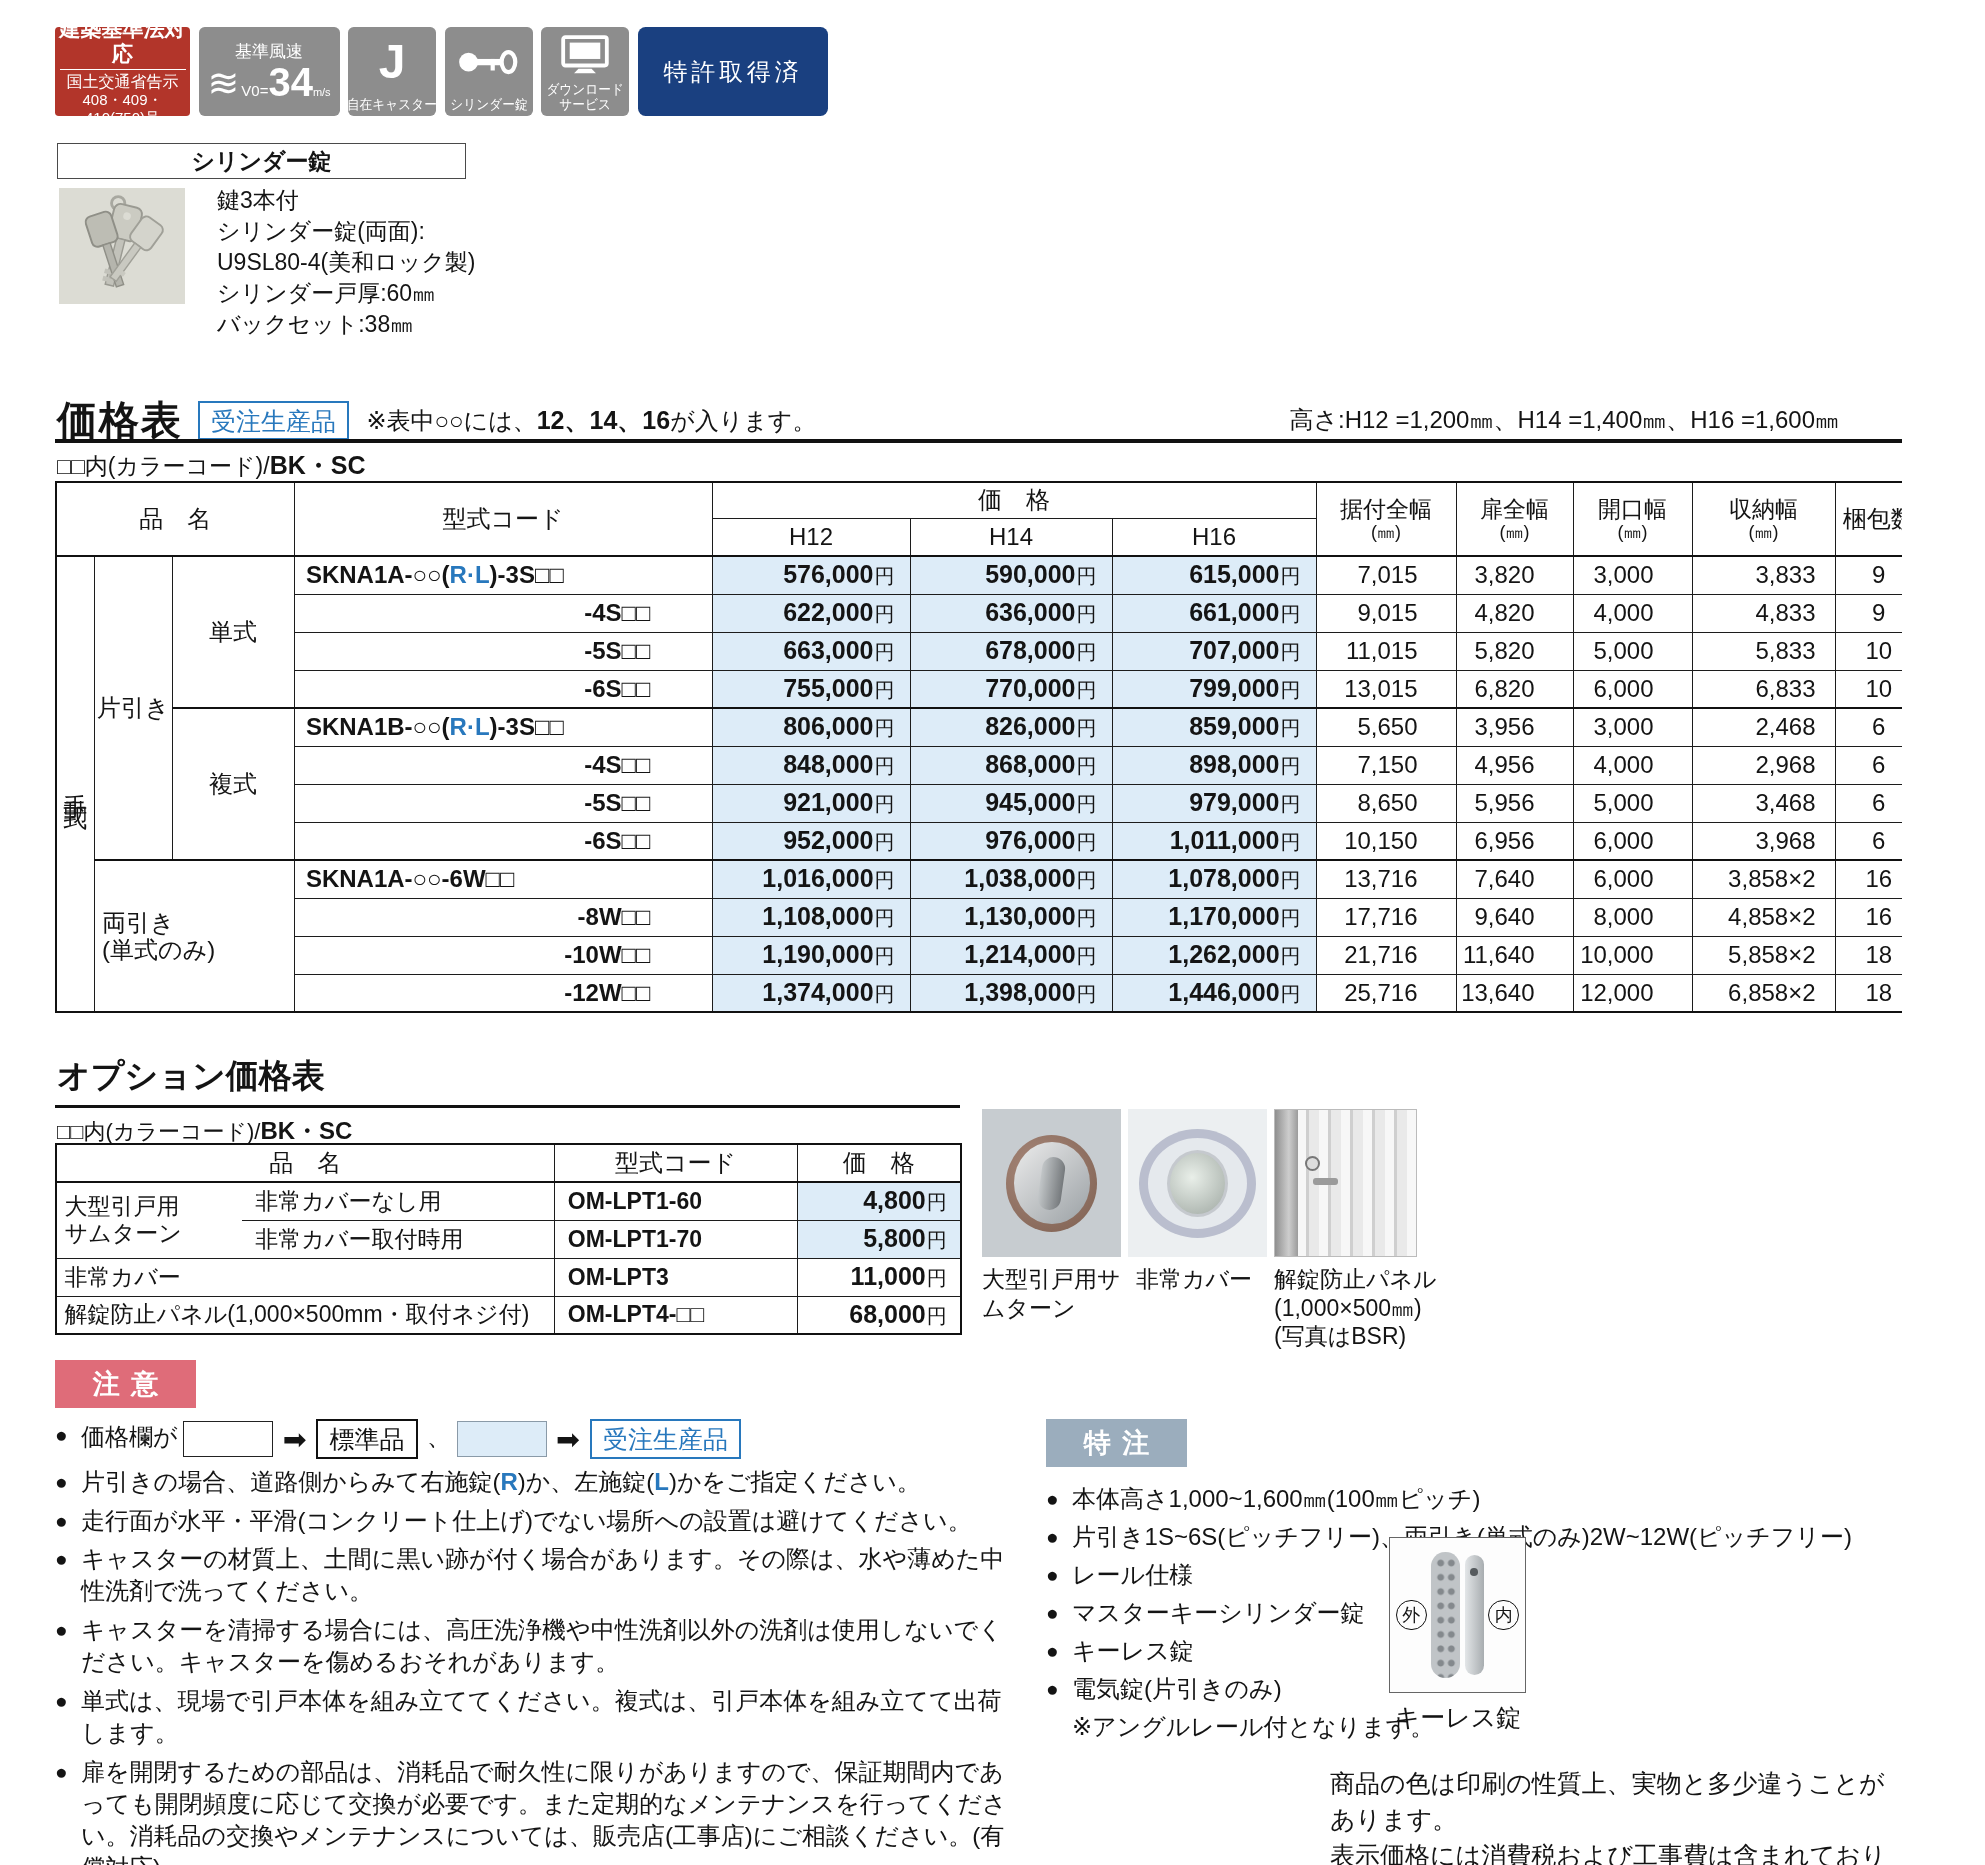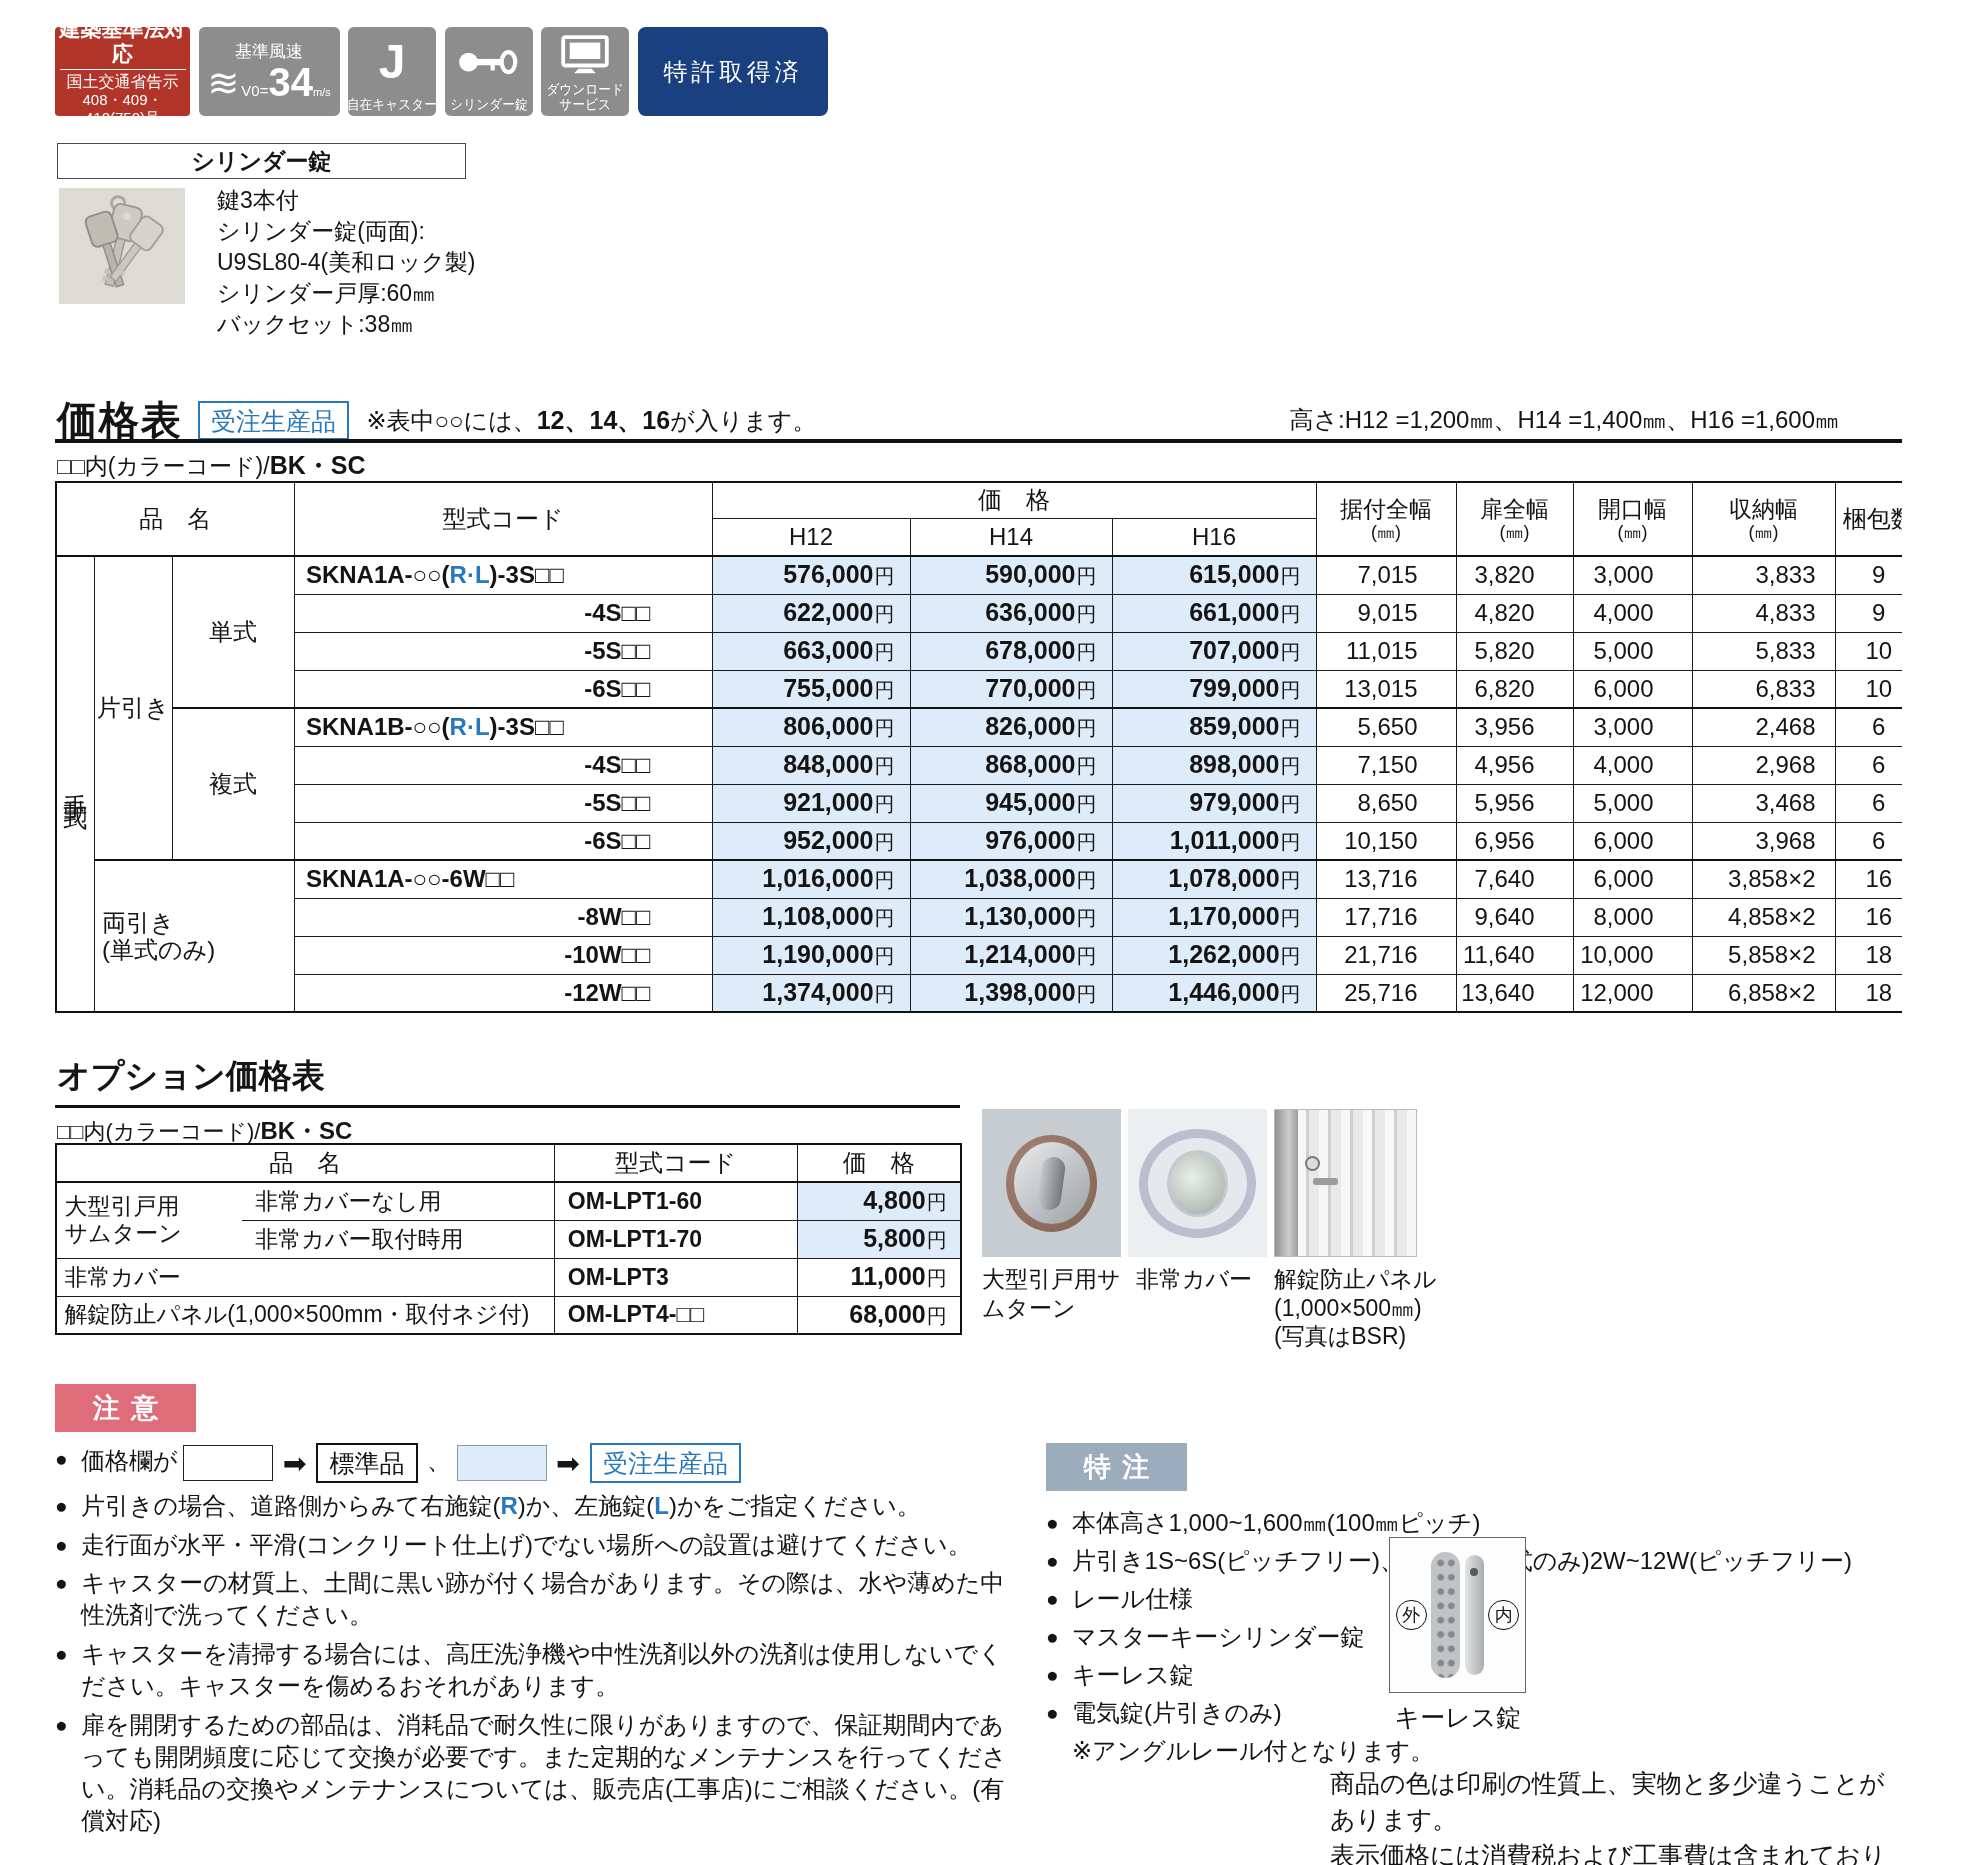--- a/index.html
+++ b/index.html
@@ -103,21 +103,21 @@
   .ec-face{width:55px;height:61px;border-radius:50%;background:radial-gradient(circle at 40% 40%,#e9efe9,#9fa8a2);border:3.8px solid #c5c9ce;}
   
   .pn{background:repeating-linear-gradient(90deg,#f7f7f7 0 8.6px,#cfcfcf 8.6px 12.4px,#e9e9e9 12.4px 22px);border:1px solid #bbb;position:relative;}
   .pn-rail{position:absolute;left:0;top:0;width:23px;height:100%;background:linear-gradient(90deg,#8f8f8f,#cdcdcd 60%,#9b9b9b);}
   .pn-lock{position:absolute;left:30px;top:46px;width:11.4px;height:11.4px;border-radius:50%;border:2.9px solid #777;background:#ddd;}
   .pn-handle{position:absolute;left:38px;top:68px;width:25px;height:6.7px;background:#9b9b9b;border-radius:2.9px;}
 
   
   .caution{position:absolute;left:55px;top:1360px;width:966px;}
   .sec-head{width:141px;height:48px;display:flex;align-items:center;justify-content:center;
-            color:#fff;font-size:27px;font-weight:bold;letter-spacing:11.4px;padding-left:11.4px;box-sizing:border-box;margin-top:24px;}
+            color:#fff;font-size:27px;font-weight:bold;letter-spacing:11.4px;padding-left:11.4px;box-sizing:border-box;}
   .sec-head.pink{background:#df6c79;margin-bottom:11.4px;}
   .sec-head.slate{background:#9badbd;margin-bottom:13.3px;}
   .nlist{list-style:none;margin:0;padding:0;font-size:24px;line-height:32px;}
   .nlist li{position:relative;padding-left:26px;margin-bottom:6.7px;}
   .nlist li::before{content:"●";position:absolute;left:0;top:0;font-size:21px;}
   .nbox{display:inline-block;width:88px;height:34px;border:1.9px solid #222;vertical-align:middle;margin:0 9.5px 0 5.7px;background:#fff;}
   .nbox.bluebg{background:#ddecf8;border:1px solid #8a9aa8;}
   .narrow{font-size:28.5px;vertical-align:middle;margin-right:9.5px;}
   .nlabel{display:inline-block;border:2.9px solid #111;padding:0 11.4px;height:36px;line-height:36px;
           font-size:25px;vertical-align:middle;margin-right:9px;background:#fff;}
@@ -496,20 +496,21 @@
   <div class="caution">
     <div class="sec-head pink">注意</div>
     <ul class="nlist">
       <li>
         <span>価格欄が</span><span class="nbox"></span><span class="narrow">➡</span><span class="nlabel">標準品</span><span>、</span><span class="nbox bluebg"></span><span class="narrow">➡</span><span class="nlabel order">受注生産品</span>
       </li>
       <li><span>片引きの場合、道路側からみて右施錠(</span><span class="blue-b">R</span><span>)か、左施錠(</span><span class="blue-b">L</span><span>)かをご指定ください。</span></li>
       <li>走行面が水平・平滑(コンクリート仕上げ)でない場所への設置は避けてください。</li>
       <li>キャスターの材質上、土間に黒い跡が付く場合があります。その際は、水や薄めた中性洗剤で洗ってください。</li>
       <li>キャスターを清掃する場合には、高圧洗浄機や中性洗剤以外の洗剤は使用しないでください。キャスターを傷めるおそれがあります。</li>
+      <li>単式は、現場で引戸本体を組み立ててください。複式は、引戸本体を組み立てて出荷します。</li>
       <li>扉を開閉するための部品は、消耗品で耐久性に限りがありますので、保証期間内であっても開閉頻度に応じて交換が必要です。また定期的なメンテナンスを行ってください。消耗品の交換やメンテナンスについては、販売店(工事店)にご相談ください。(有償対応)</li>
     </ul>
   </div>
 
   <div class="custom">
     <div class="sec-head slate">特注</div>
     <ul class="clist">
       <li>本体高さ1,000~1,600㎜(100㎜ピッチ)</li>
       <li>片引き1S~6S(ピッチフリー)、両引き(単式のみ)2W~12W(ピッチフリー)</li>
       <li>レール仕様</li>

